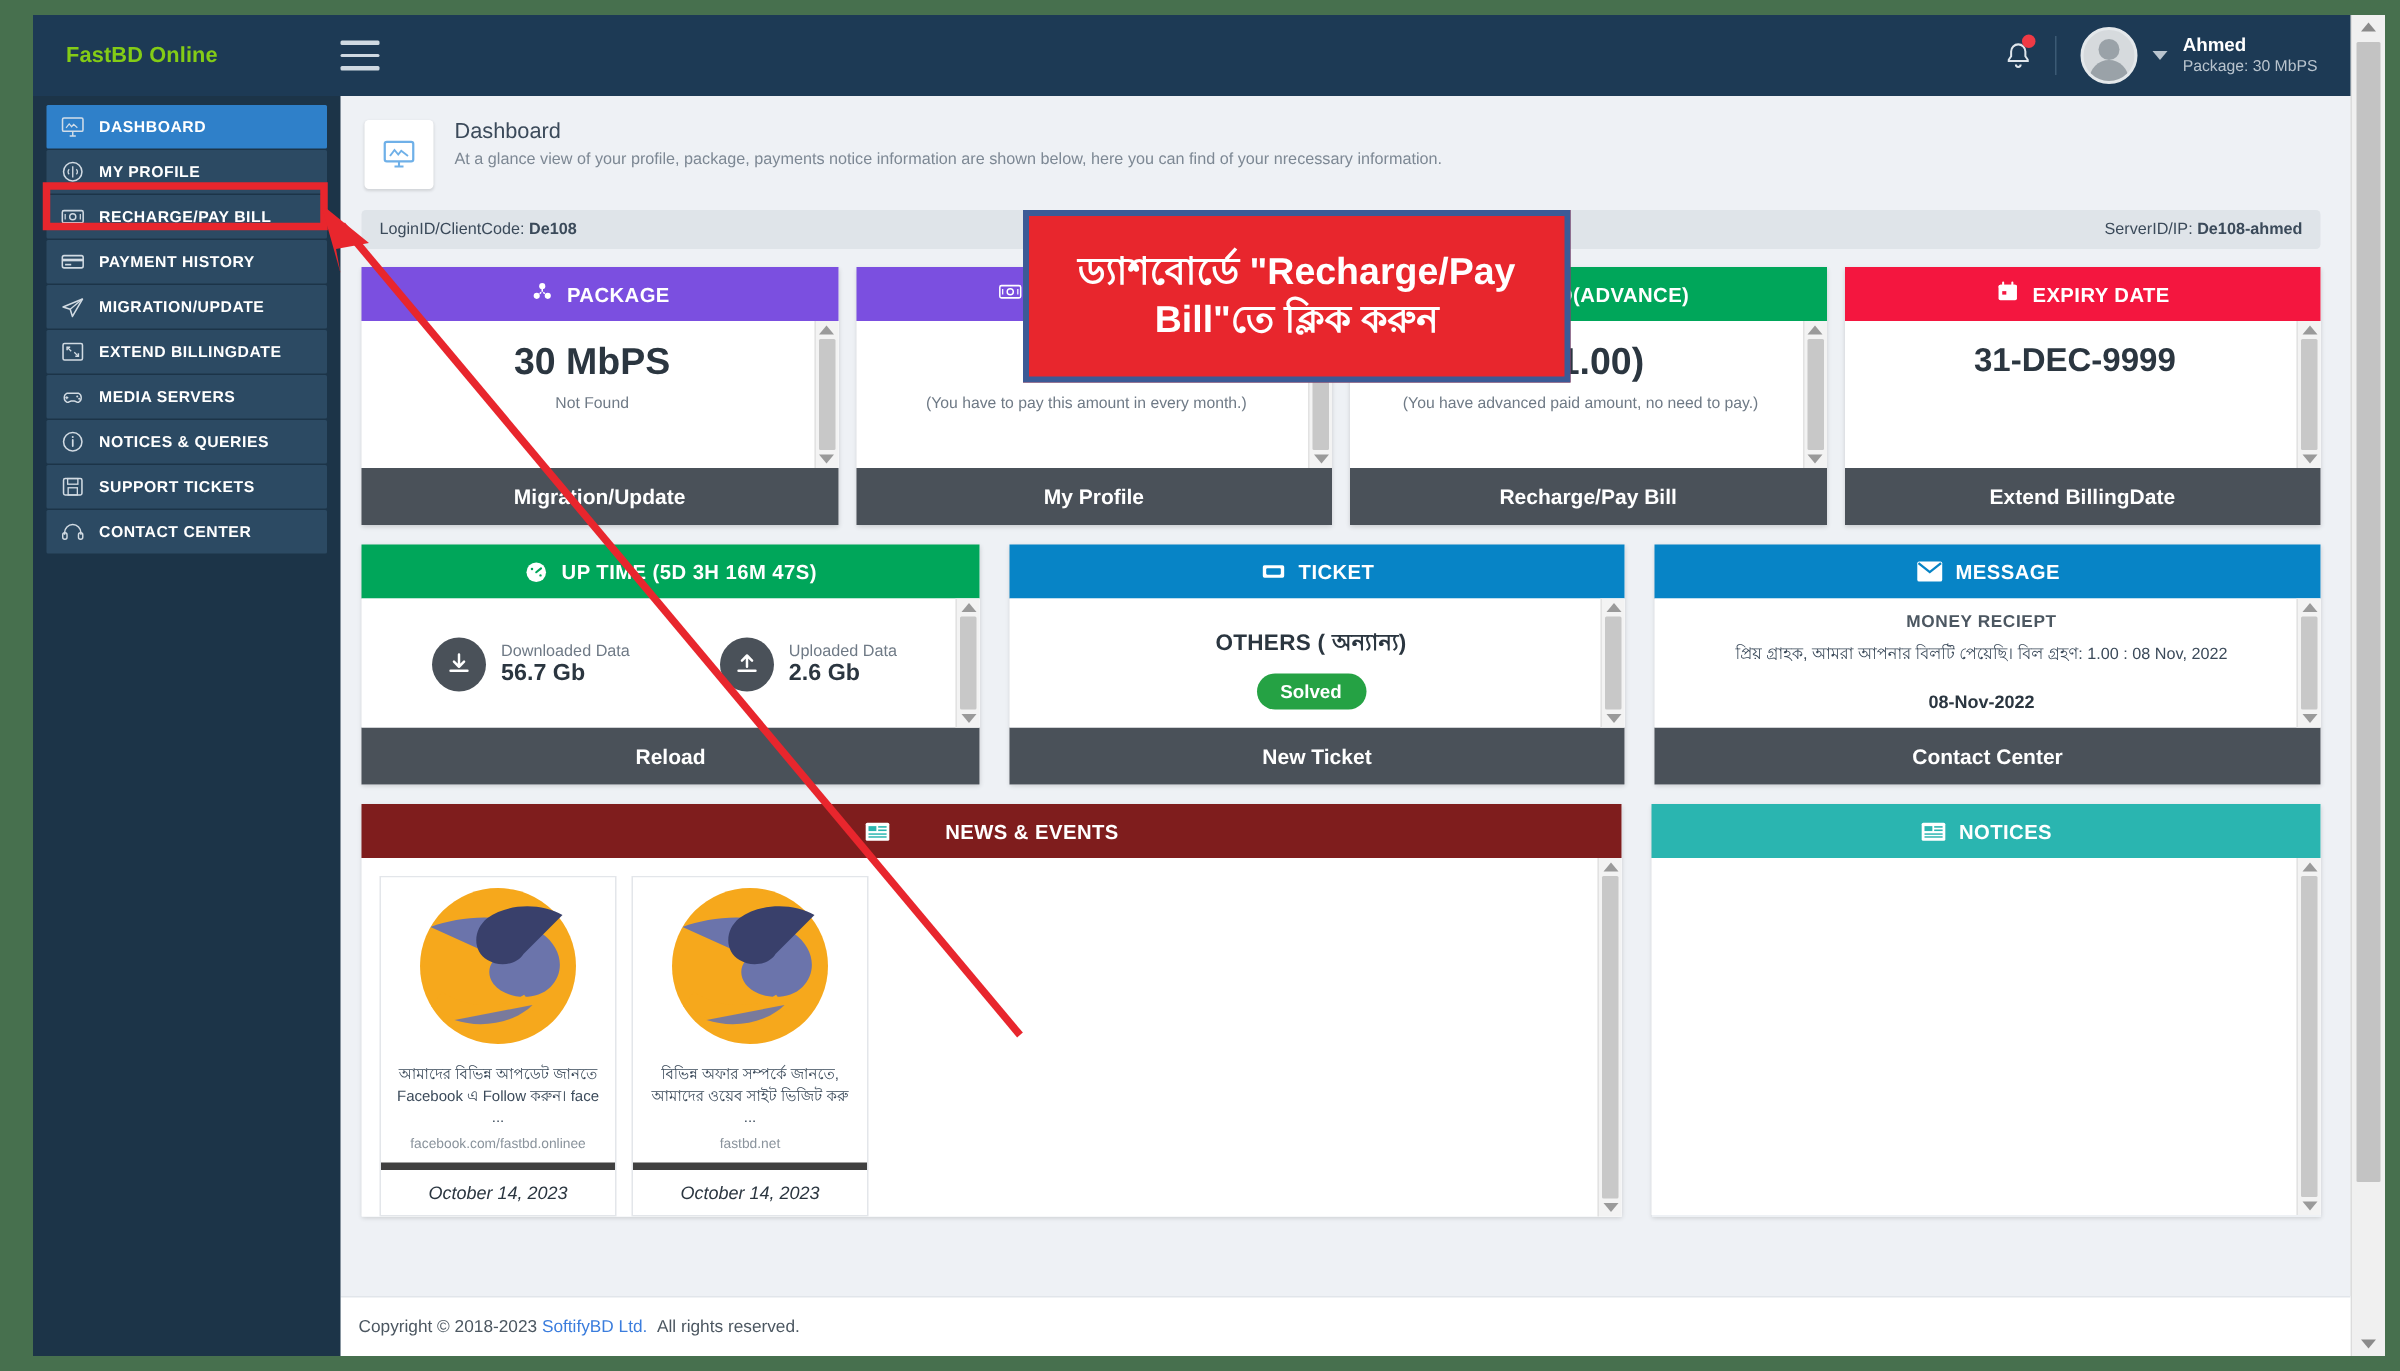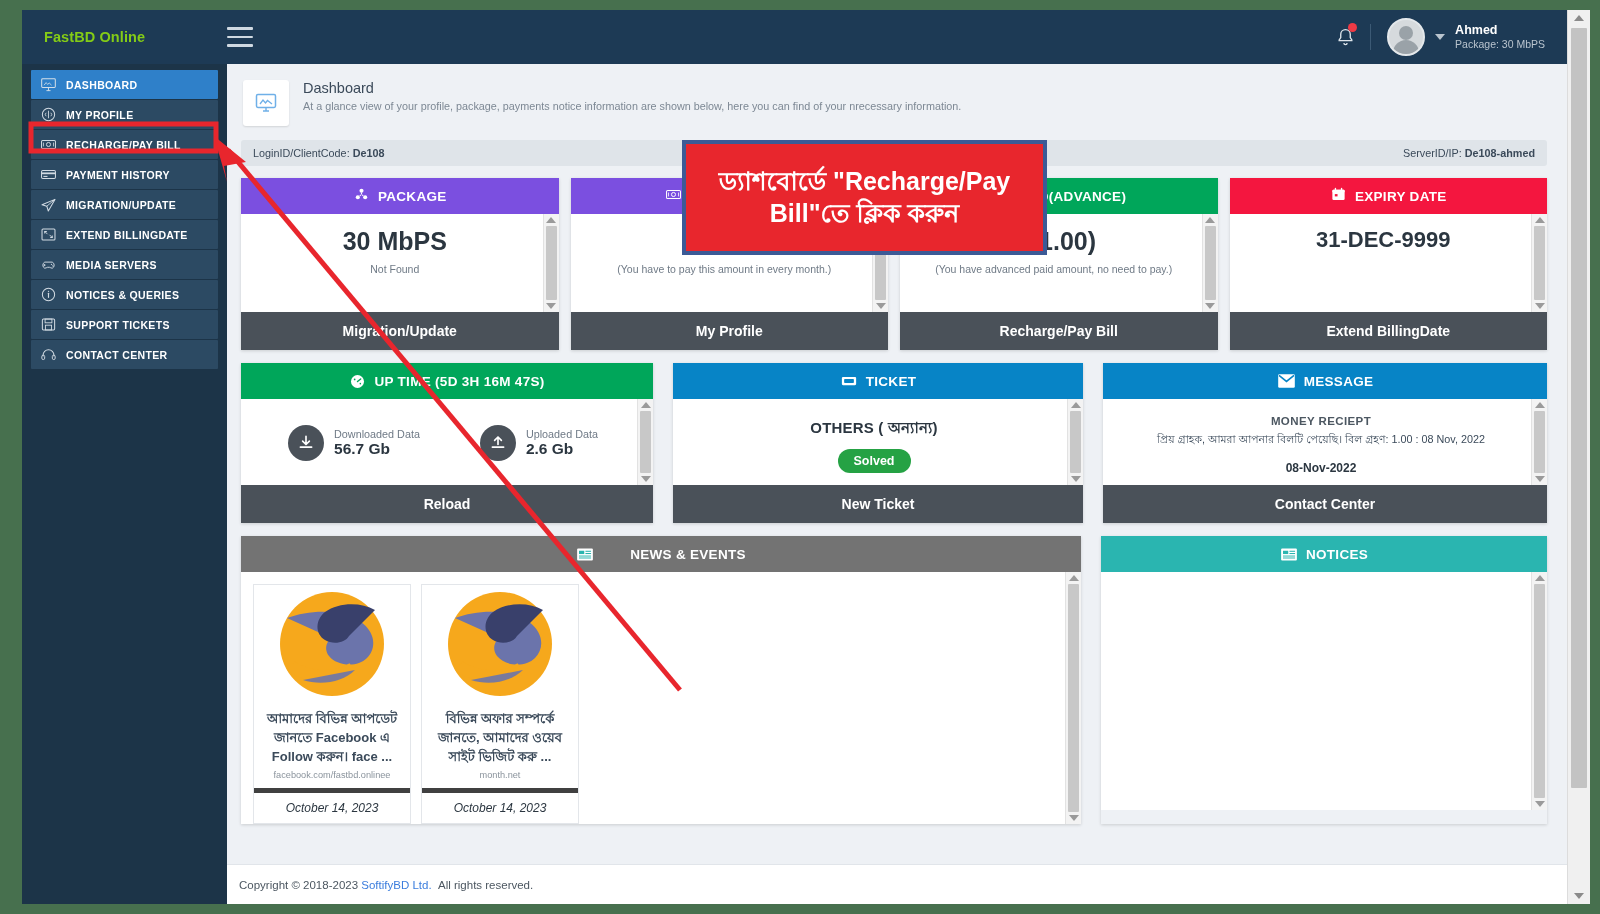--- a/index.html
+++ b/index.html
@@ -171,21 +171,21 @@
   .row3 { display:flex; gap: 20px; padding: 0 2px 12px 2px; }
   .card.news { flex: 0 0 840px; }
   .card.notices { flex: 1; }
   .panel-body { background:#ffffff; position:relative; min-height: 238px; }
   .news-strip { display:flex; gap: 10px; padding: 12px 0 0 12px; }
   .news-card {
     width: 158px; background:#ffffff; border:1px solid #e3e6ea;
     display:flex; flex-direction:column; text-align:center;
   }
   .news-thumb { height: 118px; background:#ffffff; display:flex; align-items:center; justify-content:center; overflow:hidden; }
-  .news-txt { padding: 7px 7px 2px 7px; font-size: 13px; color:#3b4a5a; line-height:1.45; font-weight:bold; min-height: 40px; }
+  .news-txt { padding: 7px 7px 2px 7px; font-size: 10px; color:#3b4a5a; line-height:1.45; font-weight:normal; min-height: 40px; }
   .news-link { padding: 1px 6px 8px 6px; font-size: 9.2px; color:#8a939c; }
   .news-date { border-top:5px solid #404040; padding: 8px 0; font-size: 12px; font-weight:normal; font-style: italic; color:#2b3640; }
 
   
   #annot {
     position:absolute; left: 455px; top: 76px;
     width: 365px; height: 115px;
     background:#e8262d; border: 4px solid #3c5a96;
     display:flex; align-items:center; justify-content:center;
     text-align:center; z-index: 40;
@@ -538,37 +538,37 @@
           </div>
 
           <div class="card message">
             <div class="card-head" id="message-head" style="background: rgb(7, 132, 198);">
               <svg width="19" height="16" viewBox="0 0 24 20" aria-hidden="true">
                 <rect x="1.5" y="1.5" width="21" height="17" rx="1.6" fill="#ffffff"></rect>
                 <path d="M2.5 3l9.5 7.5L21.5 3" fill="none" stroke="#0784c6" stroke-width="2"></path>
               </svg>
               <span>MESSAGE</span>
             </div>
-            <div class="card-body" style="height:86px;justify-content:flex-end;padding-top:10px;padding-right:24px;">
+            <div class="card-body" style="height:86px;justify-content:space-between;padding-top:10px;padding-right:24px;">
               <div class="msg-title">MONEY RECIEPT</div>
               <div class="msg-body">প্রিয় গ্রাহক, আমরা আপনার বিলটি পেয়েছি। বিল গ্রহণ: 1.00 : 08 Nov, 2022</div>
               <div class="msg-date">08-Nov-2022</div>
               <div class="vscroll">
                 <div class="arr-up"></div>
                   <div class="thumb"></div>
                   <div class="arr-dn"></div>
               </div>
             </div>
             <div class="card-foot">Contact Center</div>
           </div>
         </div>
 
         <div class="row3">
           <div class="card news">
-            <div class="card-head" id="news-head" style="background: #737373; gap: 36px;">
+            <div class="card-head" id="news-head" style="background: #7f1d1d; gap: 36px;">
               <svg width="18" height="15" viewBox="0 0 24 20" aria-hidden="true">
                 <rect x="1.5" y="2" width="21" height="16" rx="1.4" fill="#ffffff"></rect>
                 <rect x="4" y="5" width="7" height="4.4" fill="#2ab5b0"></rect>
                 <rect x="12.6" y="5" width="7.5" height="1.4" fill="#2ab5b0"></rect>
                 <rect x="12.6" y="8" width="7.5" height="1.4" fill="#2ab5b0"></rect>
                 <rect x="4" y="11.4" width="16.1" height="1.3" fill="#2ab5b0"></rect>
                 <rect x="4" y="14" width="16.1" height="1.3" fill="#2ab5b0"></rect>
               </svg>
               <span>NEWS &amp; EVENTS</span>
             </div>
@@ -592,21 +592,21 @@
                     <div class="news-thumb">
                       <svg width="150" height="112" viewBox="0 0 150 112" aria-hidden="true">
                         <circle cx="75" cy="56" r="52" fill="#f6a81c"></circle>
                         <path d="M30 30c22-8 54-10 74 4 14 10 16 26 6 36-10 10-30 8-38-2-6-8-2-18 8-20 8-2 14 4 12 10" fill="#6b74ab"></path>
                         <path d="M118 22c-14-8-36-8-50 2-10 8-10 22 0 28 8 5 20 3 24-4" fill="#39406b"></path>
                         <path d="M34 78c16 12 46 14 62 2" fill="none" stroke="#f6a81c" stroke-width="12"></path>
                         <path d="M46 92c18 6 40 2 52-10" fill="#6b74ab" opacity=".9"></path>
                       </svg>
                     </div>
                     <div class="news-txt">বিভিন্ন অফার সম্পর্কে জানতে, আমাদের ওয়েব সাইট ভিজিট করু ...</div>
-                    <div class="news-link">month.net</div>
+                    <div class="news-link">fastbd.net</div>
                     <div class="news-date">October 14, 2023</div>
                   </div>
                 </div>
               <div class="vscroll">
                 <div class="arr-up"></div>
                   <div class="thumb"></div>
                   <div class="arr-dn"></div>
               </div>
             </div>
           </div>

